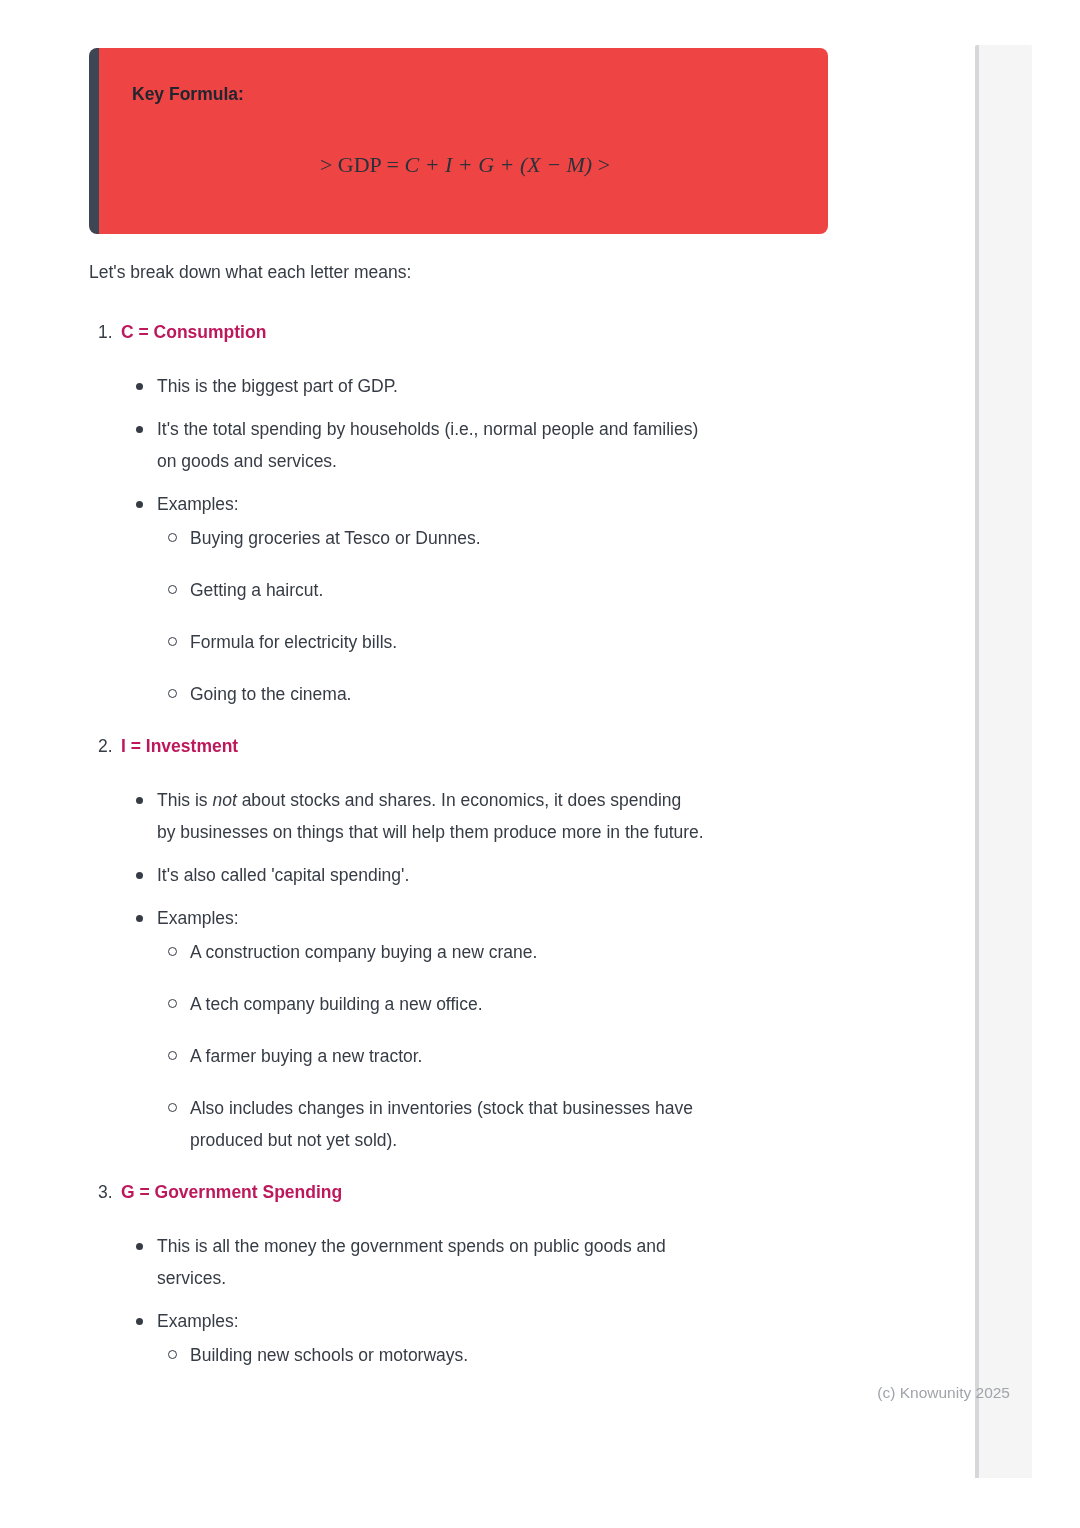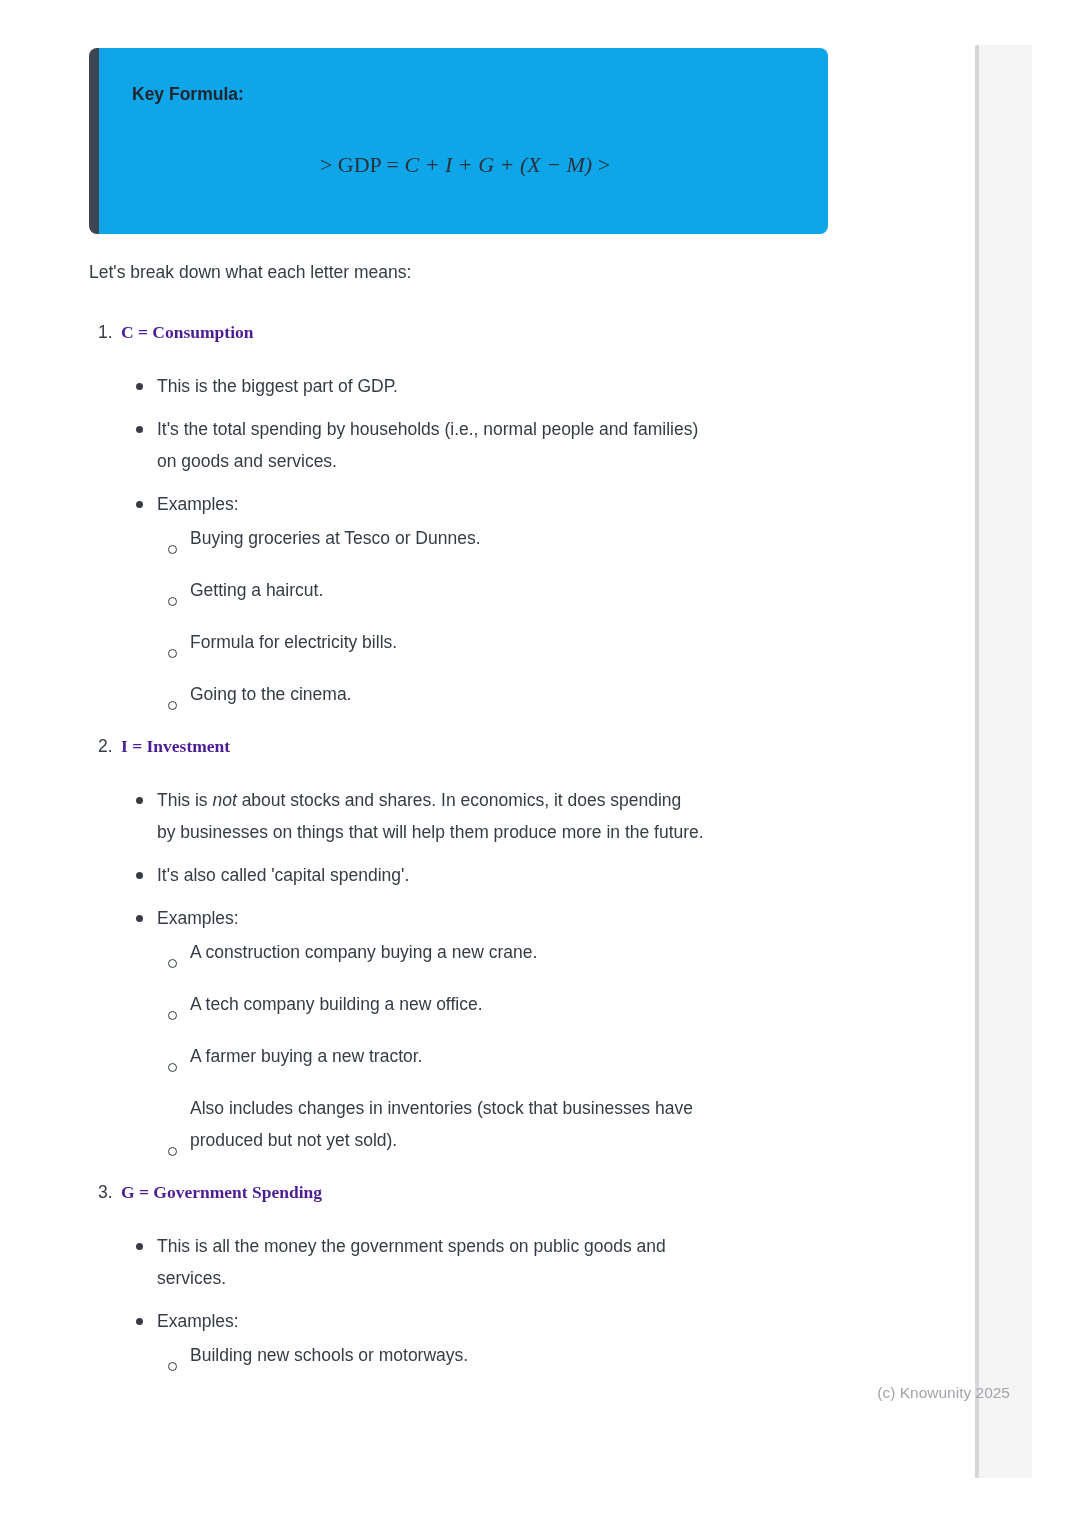--- a/index.html
+++ b/index.html
@@ -22,21 +22,21 @@
   }
   .content {
     position: absolute;
     left: 89px; top: 48px;
     width: 740px;
     z-index: 2;
   }
   .callout {
     box-sizing: border-box;
     width: 739px;
-    background: #0ea5e9;
+    background: #ef4444;
     border-left: 10px solid #3e4653;
     border-radius: 8px;
     padding: 34px 30px 54px 33px;
   }
   .callout-title {
     margin: 0;
     font-size: 17.5px;
     font-weight: bold;
     line-height: 24px;
     color: #21262e;
@@ -59,21 +59,21 @@
     list-style: none;
     margin: 32px 0 0;
     padding: 0 0 0 9px;
   }
   ol.sections > li + li { margin-top: 22px; }
   .sec-head {
     font-size: 17.5px;
     line-height: 28px;
   }
   .sec-head .num { display: inline-block; min-width: 23px; }
-  .sec-head strong { font-weight: bold; color: #4c1d95; font-family: Liberation Serif, serif; }
+  .sec-head strong { font-weight: bold; color: #be185d; }
   ul.bullets {
     list-style: none;
     margin: 24px 0 0;
     padding: 0 0 0 38px;
   }
   li.b {
     display: flex;
     align-items: flex-start;
     font-size: 17.5px;
     line-height: 32px;
@@ -88,21 +88,21 @@
   }
   .txt { white-space: pre-line; max-width: 690px; }
   .txt em { font-style: italic; }
   ul.subs {
     list-style: none;
     margin: 2px 0 0;
     padding: 0 0 0 11px;
   }
   li.s {
     display: flex;
-    align-items: flex-end;
+    align-items: flex-start;
     font-size: 17.5px;
     line-height: 32px;
   }
   li.s + li.s { margin-top: 20px; }
   .circ {
     flex: none;
     box-sizing: border-box;
     width: 9px; height: 9px;
     border: 1.5px solid #363c45;
     border-radius: 50%;

